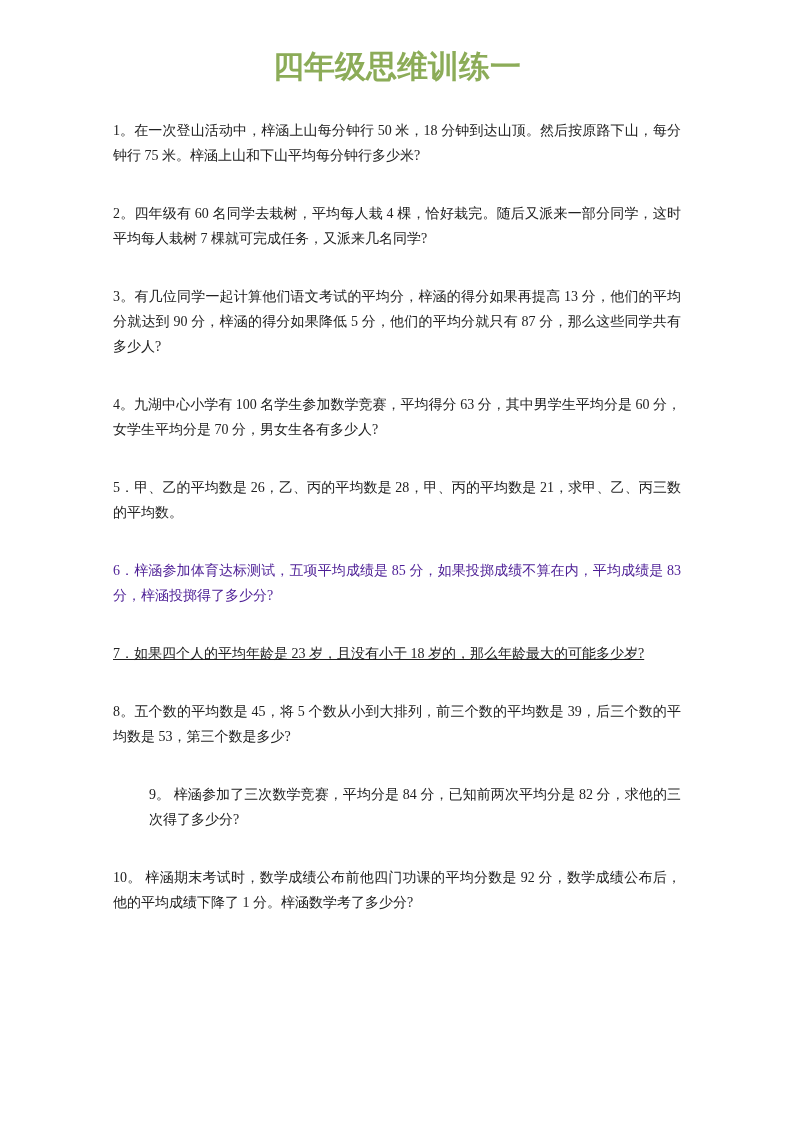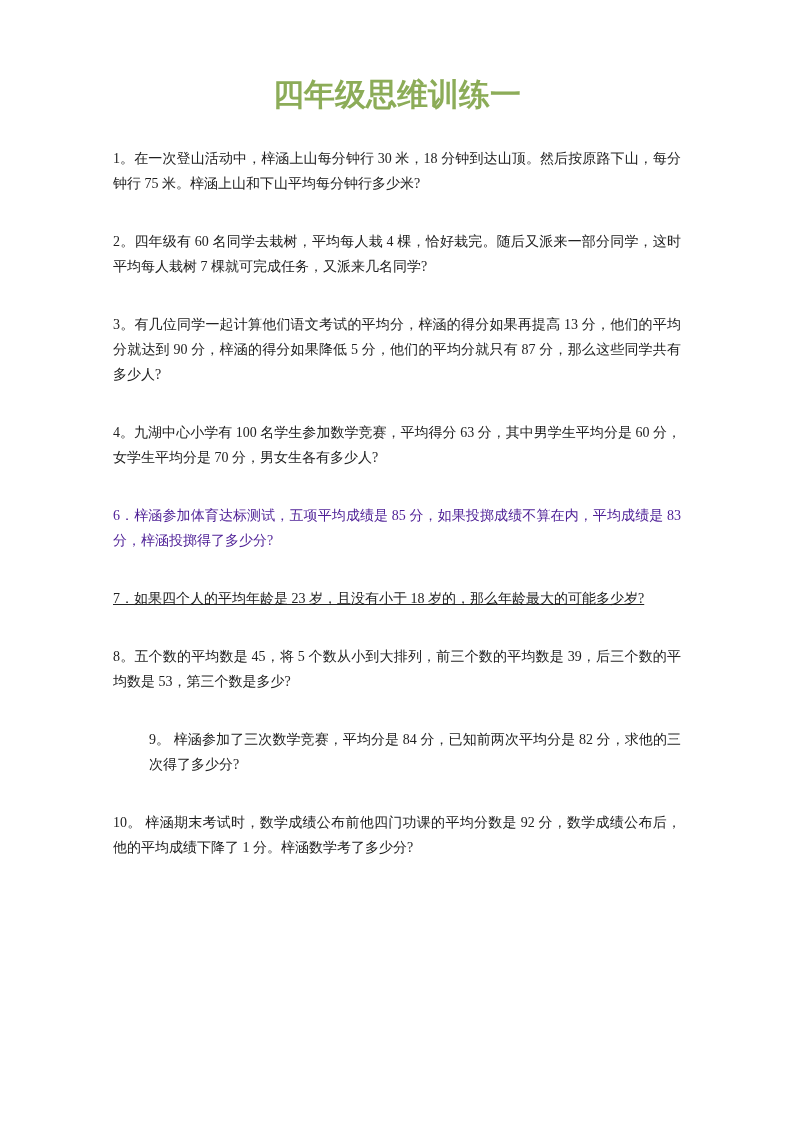--- a/index.html
+++ b/index.html
@@ -6,21 +6,21 @@
     margin: 0;
     padding: 0;
     background: #ffffff;
   }
   .page {
     position: relative;
     width: 793px;
     height: 1122px;
     box-sizing: border-box;
     background: #ffffff;
-    padding: 76px 112px 0 113px;
+    padding: 48px 112px 0 113px;
     overflow: hidden;
   }
   .title {
     margin: 0;
     text-align: center;
     font-family: "Liberation Sans", "DejaVu Sans", sans-serif;
     font-weight: bold;
     font-size: 31px;
     line-height: 38px;
     color: #8cac58;
@@ -40,23 +40,24 @@
     white-space: pre;
   }
 </style>
 </head>
 <body>
 
 <div class="page">
   <h1 class="title" style="color: rgb(140, 172, 88);">四年级思维训练一</h1>
 
   <div class="problems">
-    <p class="problem" style="color: rgb(33, 33, 33);"><span class="num">1。</span><span>在一次登山活动中，梓涵上山每分钟行 30 米，18 分钟到达山顶。然后按原路下山，每分钟行 75 米。梓涵上山和下山平均每分钟行多少米?</span></p>
+    <p class="problem" style="color: rgb(33, 33, 33);"><span class="num">1。</span><span>在一次登山活动中，梓涵上山每分钟行 50 米，18 分钟到达山顶。然后按原路下山，每分钟行 75 米。梓涵上山和下山平均每分钟行多少米?</span></p>
     <p class="problem" style="color: rgb(33, 33, 33);"><span class="num">2。</span><span>四年级有 60 名同学去栽树，平均每人栽 4 棵，恰好栽完。随后又派来一部分同学，这时平均每人栽树 7 棵就可完成任务，又派来几名同学?</span></p>
     <p class="problem" style="color: rgb(33, 33, 33);"><span class="num">3。</span><span>有几位同学一起计算他们语文考试的平均分，梓涵的得分如果再提高 13 分，他们的平均分就达到 90 分，梓涵的得分如果降低 5 分，他们的平均分就只有 87 分，那么这些同学共有多少人?</span></p>
     <p class="problem" style="color: rgb(33, 33, 33);"><span class="num">4。</span><span>九湖中心小学有 100 名学生参加数学竞赛，平均得分 63 分，其中男学生平均分是 60 分，女学生平均分是 70 分，男女生各有多少人?</span></p>
+    <p class="problem" style="color: rgb(33, 33, 33);"><span class="num">5．</span><span>甲、乙的平均数是 26，乙、丙的平均数是 28，甲、丙的平均数是 21，求甲、乙、丙三数的平均数。</span></p>
     <p class="problem" style="color: #4c1d95;"><span class="num">6．</span><span>梓涵参加体育达标测试，五项平均成绩是 85 分，如果投掷成绩不算在内，平均成绩是 83 分，梓涵投掷得了多少分?</span></p>
     <p class="problem" style="color: rgb(33, 33, 33); text-decoration: underline;"><span class="num">7．</span><span>如果四个人的平均年龄是 23 岁，且没有小于 18 岁的，那么年龄最大的可能多少岁?</span></p>
     <p class="problem" style="color: rgb(33, 33, 33);"><span class="num">8。</span><span>五个数的平均数是 45，将 5 个数从小到大排列，前三个数的平均数是 39，后三个数的平均数是 53，第三个数是多少?</span></p>
     <p class="problem" style="color: rgb(33, 33, 33); margin-left: 36px;"><span class="num">9。</span><span> 梓涵参加了三次数学竞赛，平均分是 84 分，已知前两次平均分是 82 分，求他的三次得了多少分?</span></p>
     <p class="problem" style="color: rgb(33, 33, 33);"><span class="num">10。</span><span> 梓涵期末考试时，数学成绩公布前他四门功课的平均分数是 92 分，数学成绩公布后，他的平均成绩下降了 1 分。梓涵数学考了多少分?</span></p>
   </div>
 </div>
 
 </body></html>

